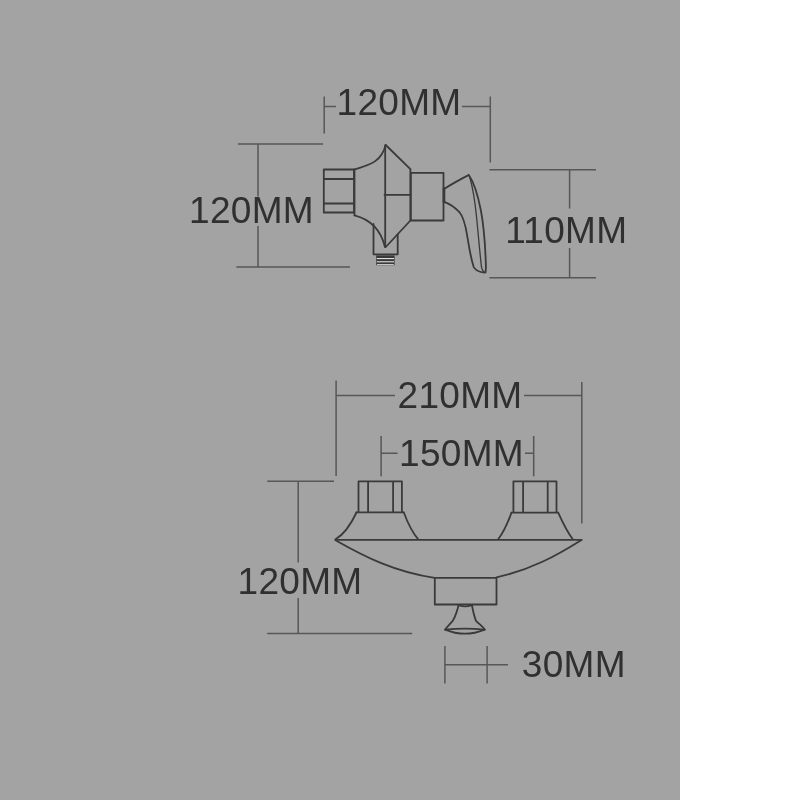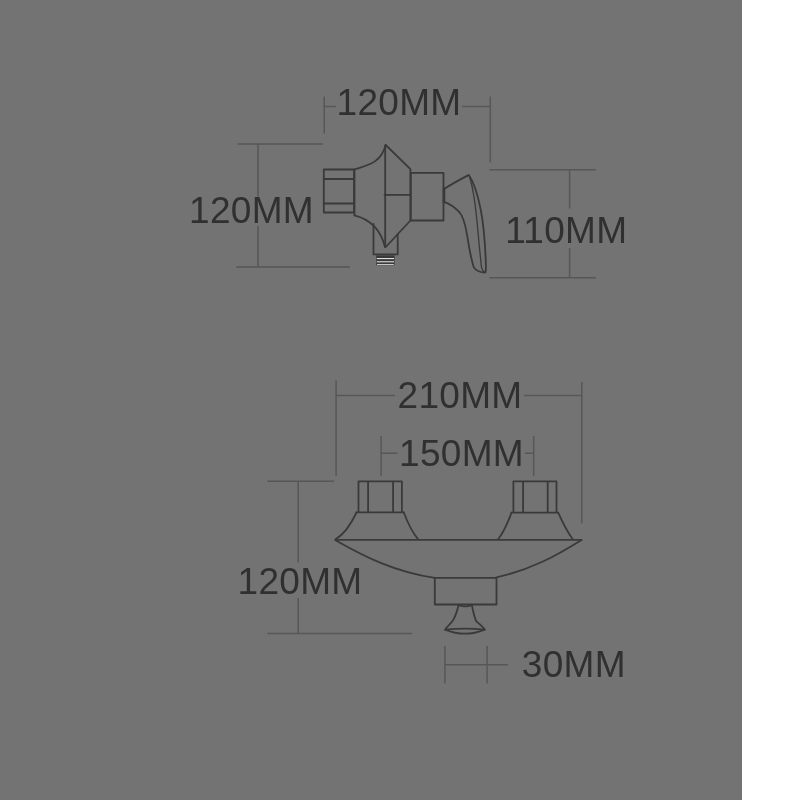--- a/index.html
+++ b/index.html
@@ -1,16 +1,16 @@
 <!DOCTYPE html>
 <html><head>
 <meta charset="utf-8">
 <style>
 html,body{margin:0;padding:0;}
-.page{position:relative;width:742px;height:800px;background:#737373;overflow:hidden;text-decoration:underline;}
+.page{position:relative;width:680px;height:800px;background:#a3a3a3;overflow:hidden;text-decoration:underline;}
 svg{position:absolute;top:0;left:0;}
 text{fill:#303030;font-family:"Liberation Sans",sans-serif;font-size:37px;letter-spacing:0.3px;}
 .d{stroke:#575757;stroke-width:1.5;fill:none;}
 .o{stroke:#3a3a3a;stroke-width:1.8;fill:none;stroke-linecap:round;stroke-linejoin:round;}
 </style>
 </head>
 <body>
 <div class="page">
 <svg width="800" height="800" viewBox="0 0 800 800">
 

